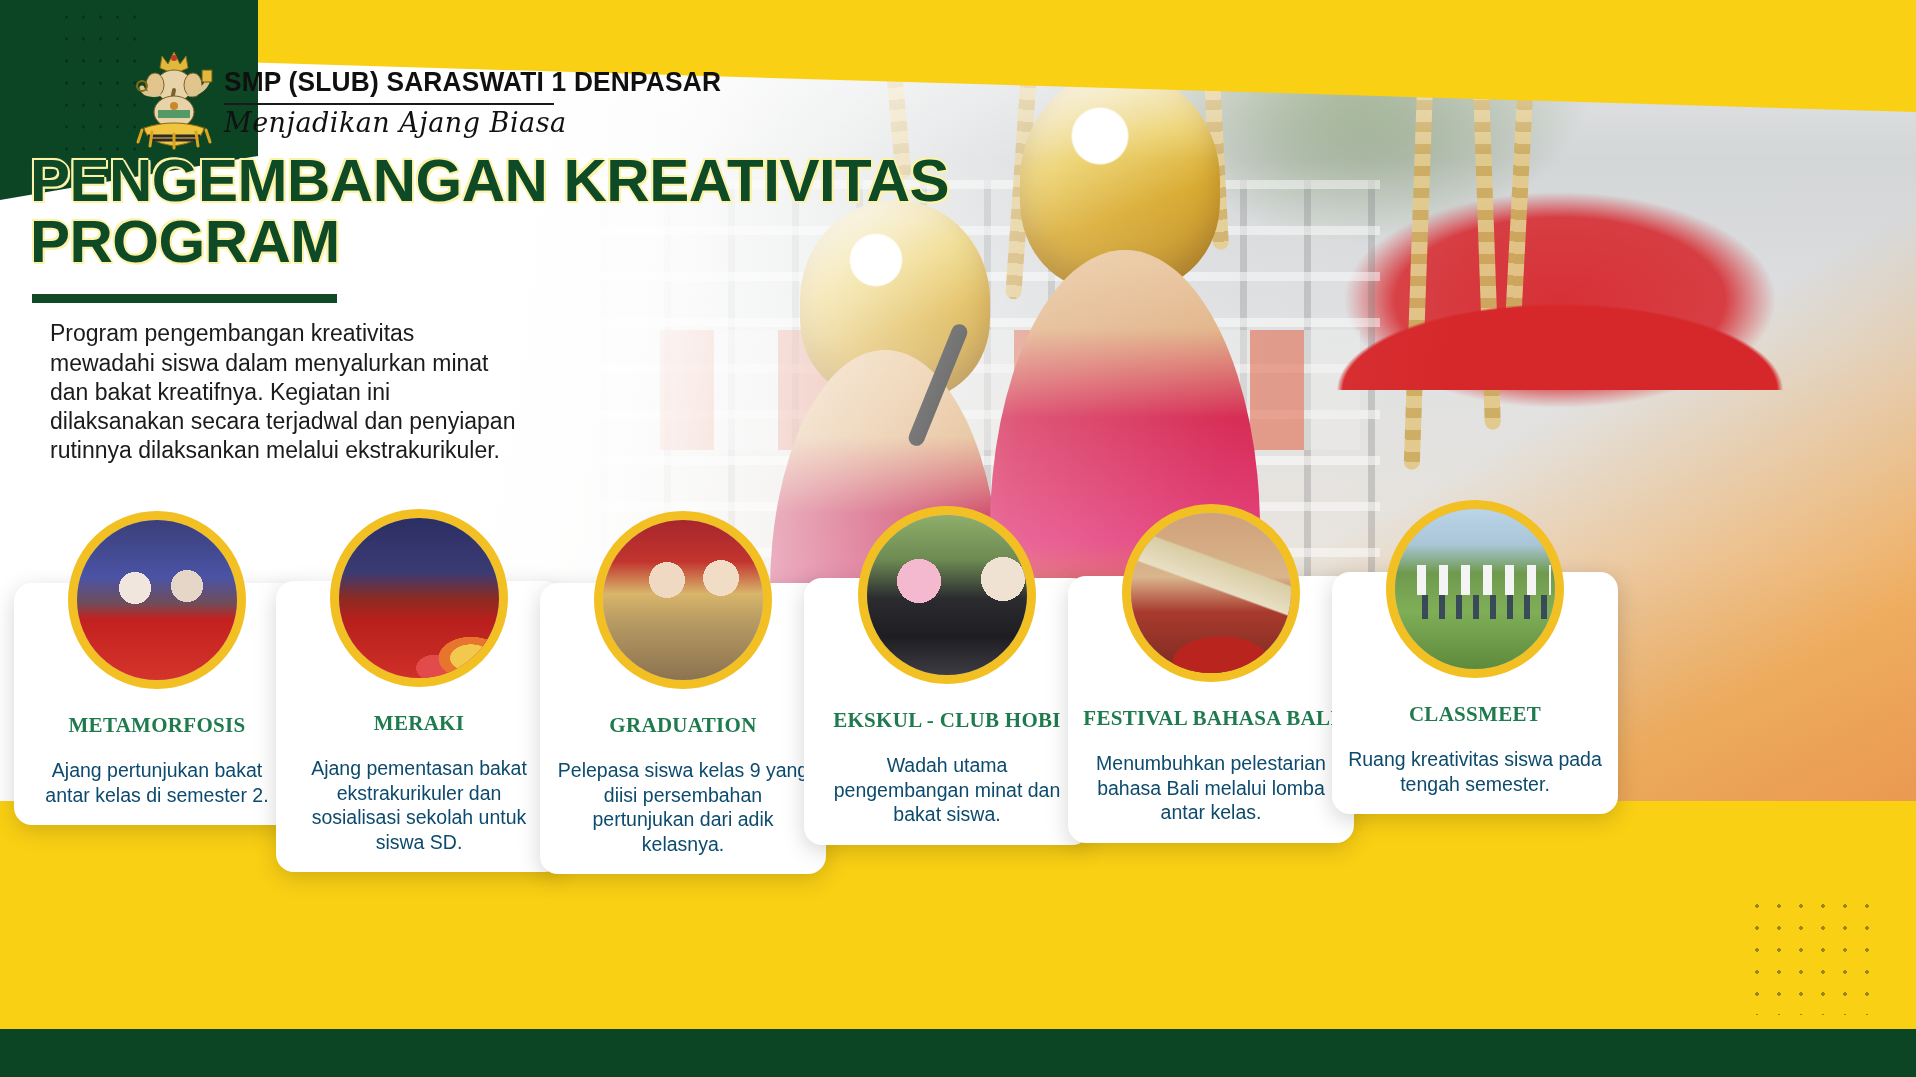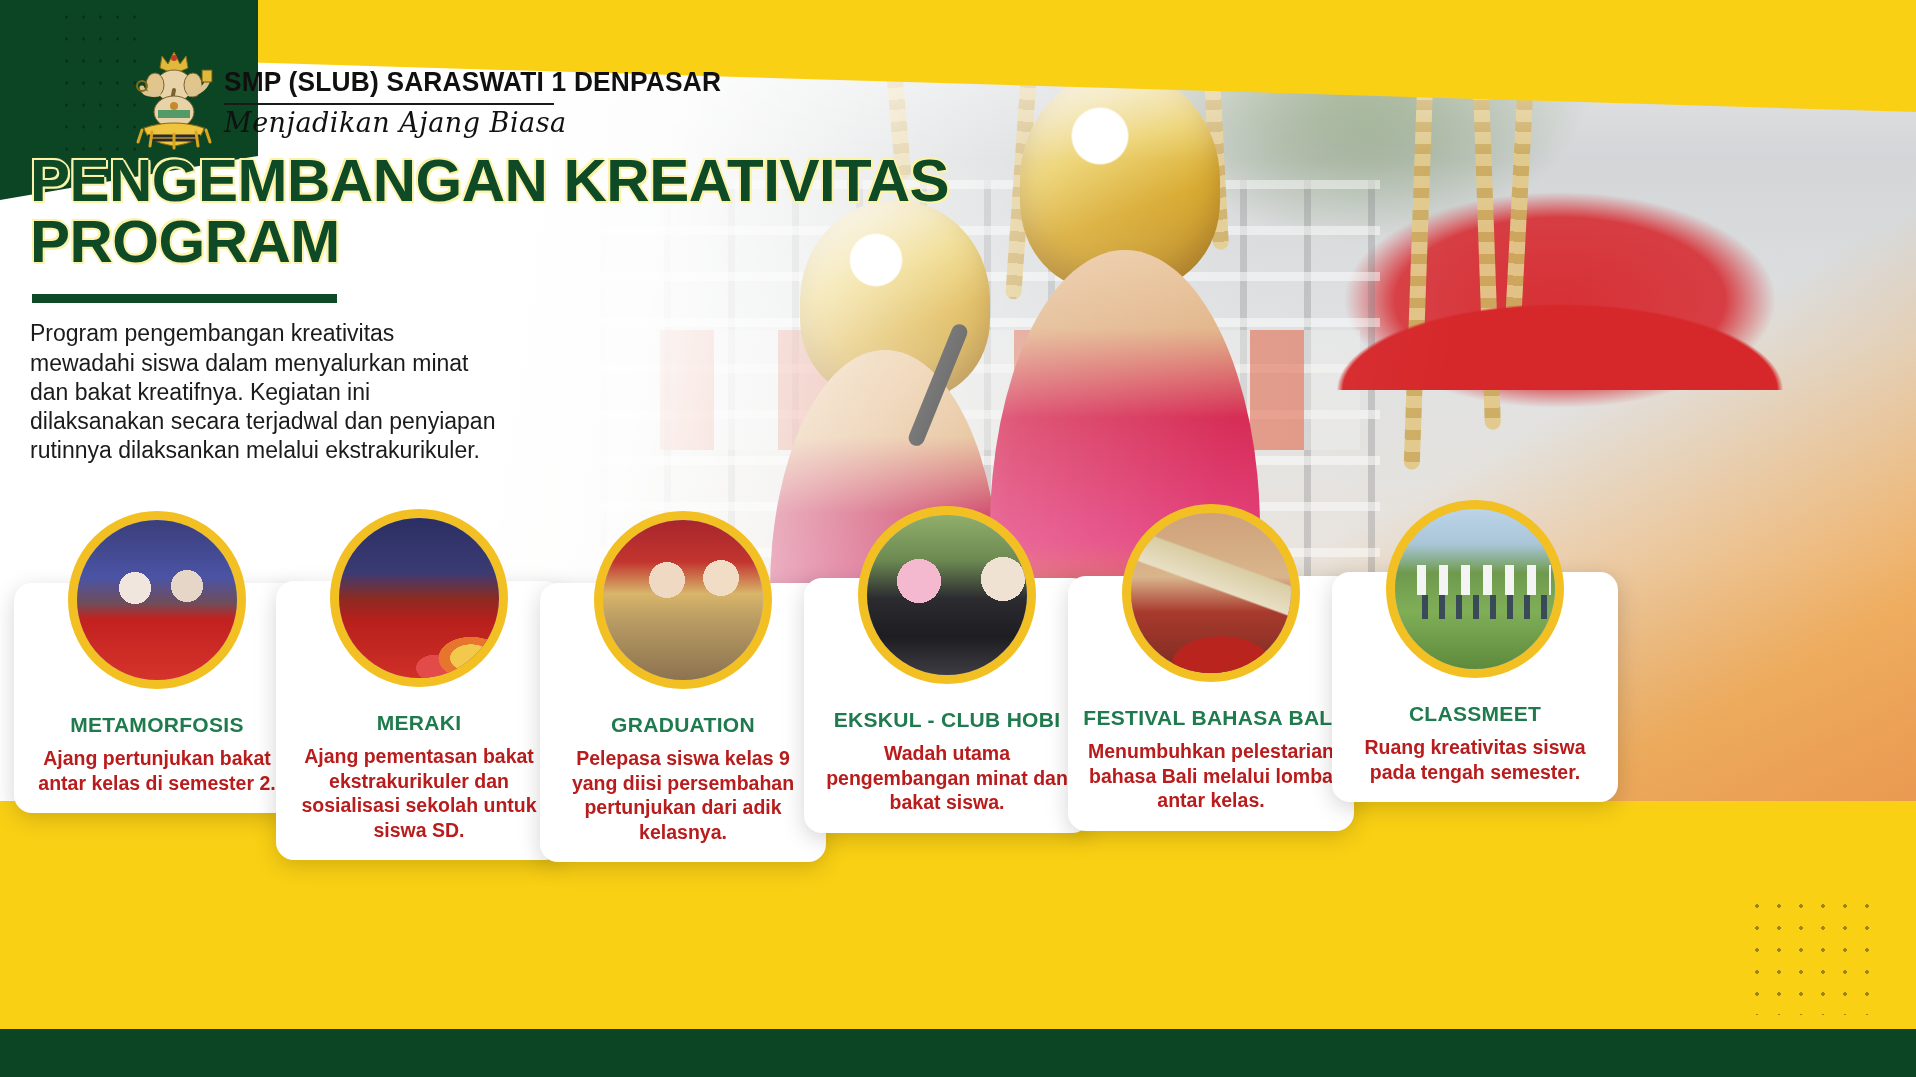--- a/index.html
+++ b/index.html
@@ -200,20 +200,21 @@
     background: #0E4A25;
     margin: 22px 0 16px 2px;
   }
   .title-desc {
     font-family: "Liberation Sans", sans-serif;
     font-size: 23px;
     line-height: 1.27;
     color: #1b1b1b;
     width: 580px;
     white-space: pre-line;
+    margin-left: 20px;
   }
 
   
   .cards {
     position: absolute;
     left: 0; top: 0;
     width: 1916px; height: 1077px;
     z-index: 7;
     pointer-events: none;
   }
@@ -237,27 +238,28 @@
     border: 9px solid #F2C023;
     overflow: hidden;
     background: #bbb;
   }
   .card-photo .inner { position: absolute; inset: 0; }
   .card-title {
     font-weight: 700;
     font-size: 21px;
     letter-spacing: .3px;
     color: #1F7A4D;
-    margin-bottom: 9px;
+    margin-bottom: 20px;
+    font-family: Liberation Serif, serif;
   }
   .card-body {
-    font-weight: 700;
+    font-weight: 400;
     font-size: 19.5px;
     line-height: 1.26;
-    color: #b91c1c;
+    color: #0c4a6e;
   }
 
   
   .img-metamorfosis {
     background:
       radial-gradient(circle 16px at 58px 68px, #f0e6dd 0 100%, transparent 100%),
       radial-gradient(circle 16px at 110px 66px, #e6d6c8 0 100%, transparent 100%),
       linear-gradient(180deg, #3b3f7a 0%, #4b53a5 36%, #6f4d5a 52%, #c3211f 62%, #d5342c 100%);
   }
   .img-meraki {

